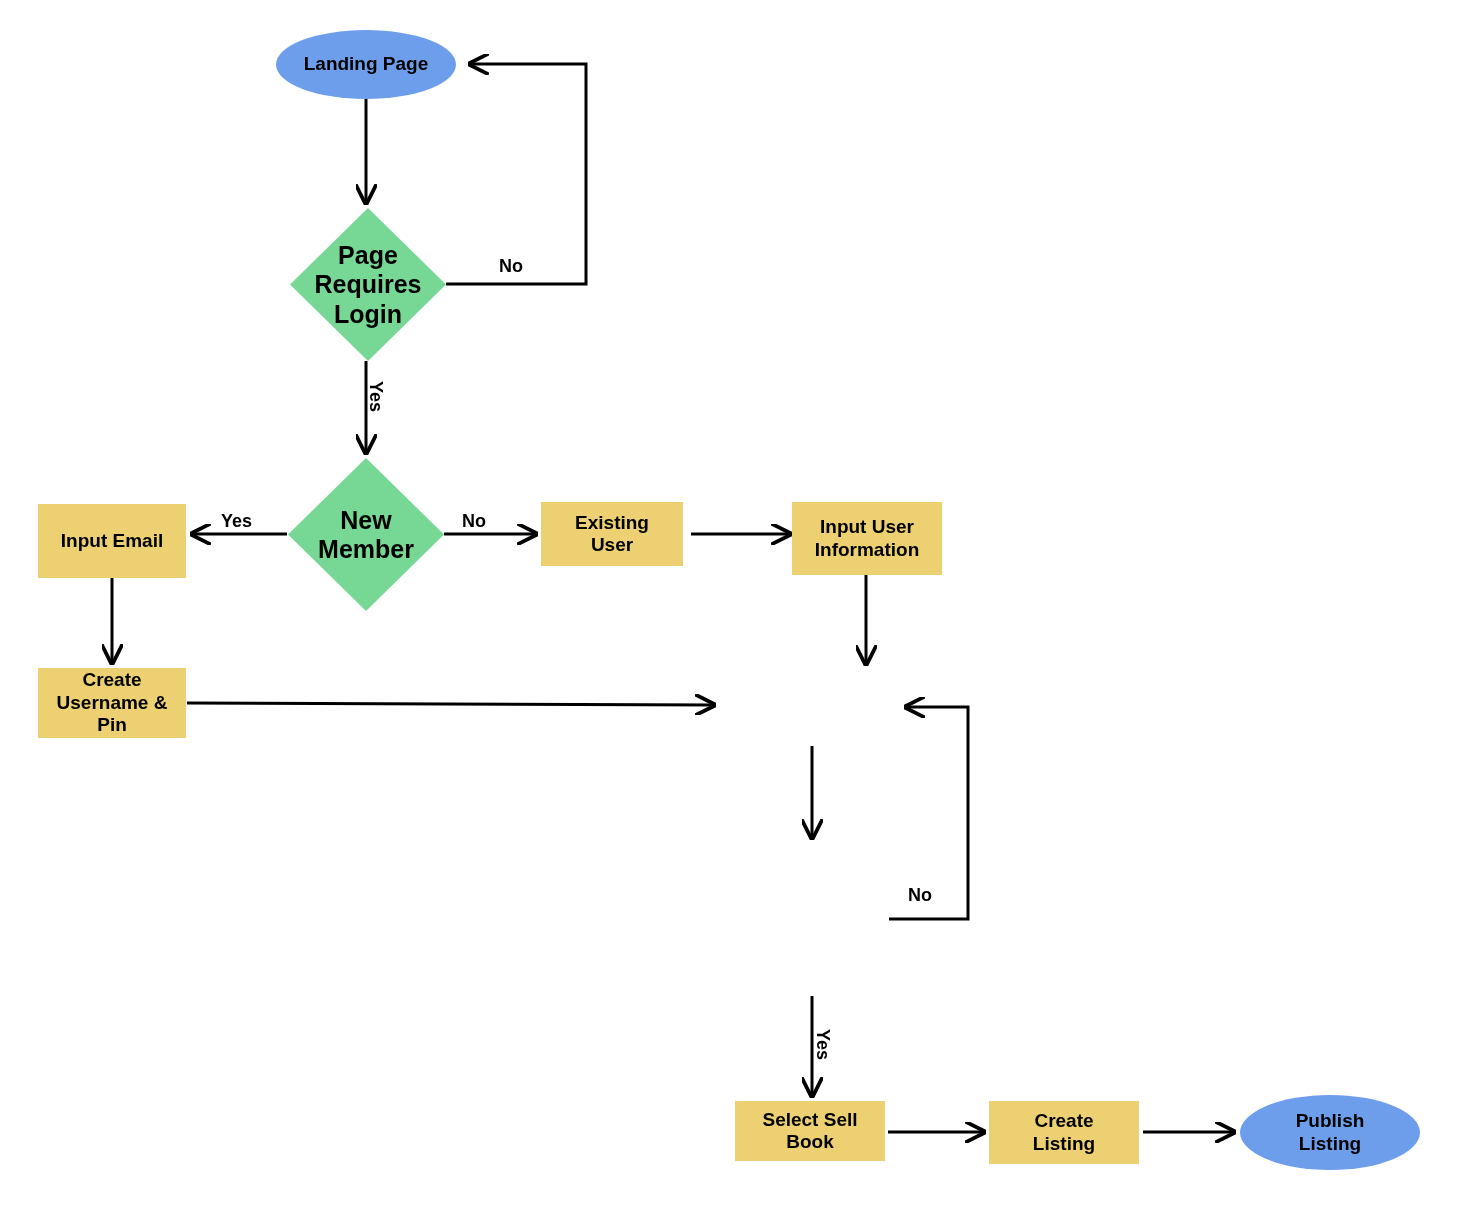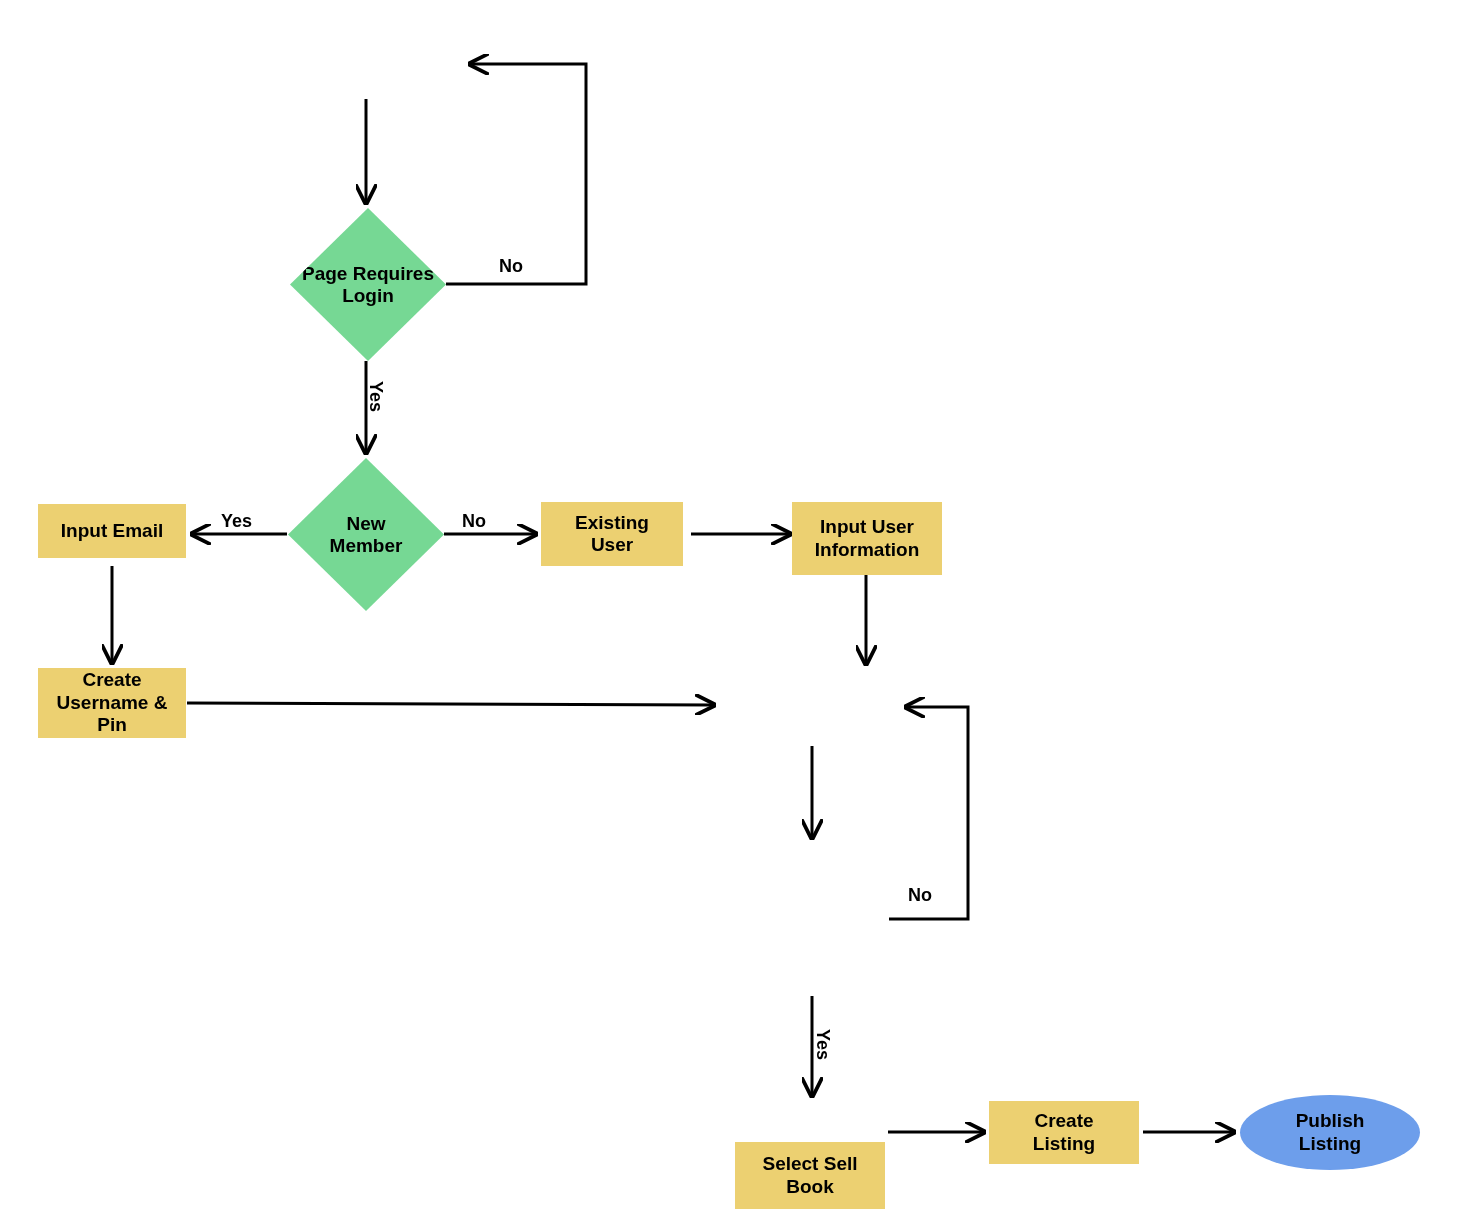--- a/index.html
+++ b/index.html
@@ -41,21 +41,21 @@
     border-radius: 50%;
     background: #6d9eeb;
     font-size: 19px;
   }
   .node-process {
     background: #ecd071;
     font-size: 19px;
   }
   .node-decision {
     background: #76d894;
-    font-size: 19px;
+    font-size: 25px;
     clip-path: polygon(50% 0%, 100% 50%, 50% 100%, 0% 50%);
   }
   .node-decision .decision-label {
     position: absolute;
     left: 50%;
     top: 50%;
     transform: translate(-50%, -50%);
     width: 160px;
     text-align: center;
   }
@@ -107,32 +107,35 @@
       <path d="M 889 919 L 968 919 L 968 707 L 906 707"></path>
 
       <path d="M 812 996 L 812 1096"></path>
 
       <path d="M 888 1132 L 984 1132"></path>
 
       <path d="M 1143 1132 L 1234 1132"></path>
     </g>
   </svg>
 
+  <div class="node node-terminal" style="left:276px; top:30px; width:180px; height:69px;">
+    <span>Landing Page</span>
+  </div>
 
   <div class="node node-decision" style="left:290px; top:208px; width:156px; height:153px;">
     <span class="decision-label">Page Requires
 Login</span>
   </div>
 
   <div class="node node-decision" style="left:288px; top:458px; width:156px; height:153px;">
     <span class="decision-label">New
 Member</span>
   </div>
 
-  <div class="node node-process" style="left:38px; top:504px; width:148px; height:54px;">
+  <div class="node node-process" style="left:38px; top:504px; width:148px; height:74px;">
     <span>Input Email</span>
   </div>
 
   <div class="node node-process" style="left:38px; top:668px; width:148px; height:70px;">
     <span>Create
 Username &amp;
 Pin</span>
   </div>
 
   <div class="node node-process" style="left:541px; top:502px; width:142px; height:64px;">
@@ -140,21 +143,21 @@
 User</span>
   </div>
 
   <div class="node node-process" style="left:792px; top:502px; width:150px; height:73px;">
     <span>Input User
 Information</span>
   </div>
 
 
 
-  <div class="node node-process" style="left:735px; top:1142px; width:150px; height:67px;">
+  <div class="node node-process" style="left:735px; top:1101px; width:150px; height:60px;">
     <span>Select Sell
 Book</span>
   </div>
 
   <div class="node node-process" style="left:989px; top:1101px; width:150px; height:63px;">
     <span>Create
 Listing</span>
   </div>
 
   <div class="node node-terminal" style="left:1240px; top:1095px; width:180px; height:75px;">

